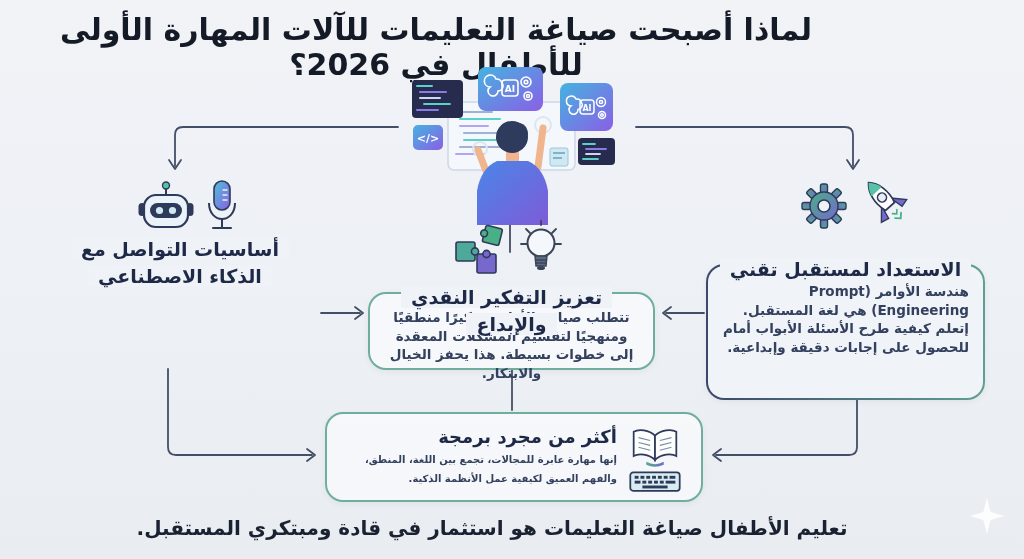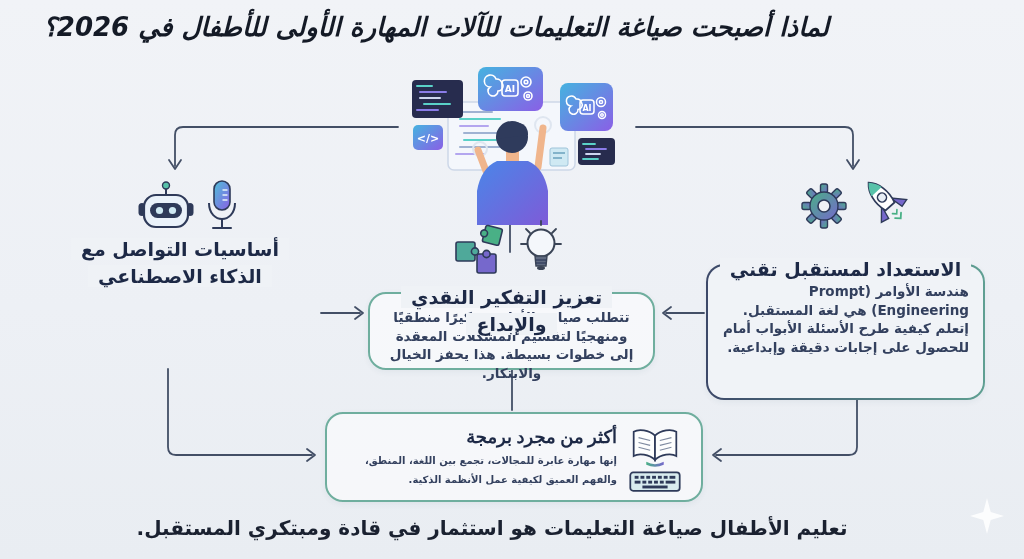--- a/index.html
+++ b/index.html
@@ -1,35 +1,35 @@
 <!DOCTYPE html>
 <html lang="ar"><head>
 <meta charset="utf-8">
 <style>
   html,body{margin:0;padding:0;}
   body{font-family:"DejaVu Sans","Liberation Sans",sans-serif;background:#e8ebf0;}
   #canvas{position:relative;width:1024px;height:559px;overflow:hidden;
     background:linear-gradient(180deg,#f1f3f7 0%,#edf0f5 55%,#e9edf2 100%);direction:rtl;}
   .abs{position:absolute;}
   #main-title{top:12px;left:0;width:872px;text-align:center;
-    font-size:26px;font-weight:bold;color:#141a26;letter-spacing:-0.5px;font-style:italic;}
+    font-size:30px;font-weight:bold;color:#141a26;letter-spacing:-0.5px;}
   #footer-text{top:516px;left:0;width:984px;text-align:center;
     font-size:20px;font-weight:bold;color:#1a2130;}
   .callout{border:2px solid #6fae9e;border-radius:18px;background:rgba(255,255,255,0.55);
     box-shadow:0 2px 6px rgba(40,60,90,0.06);box-sizing:border-box;}
   .legend-title{text-align:center;font-weight:bold;color:#1d2946;font-size:19px;line-height:27px;z-index:5;margin-top:12px;}
   .legend-title span{background:#eff2f6;padding:0 10px;box-decoration-break:clone;-webkit-box-decoration-break:clone;}
   .box-body{font-size:13.5px;line-height:18.5px;font-weight:bold;color:#33405e;padding:14px 14px 8px 14px;}
   .grad-border{background:linear-gradient(90deg,#3c4868 0%,#5f9f92 100%);border-radius:18px;padding:2px;
     box-shadow:0 2px 6px rgba(40,60,90,0.06);box-sizing:border-box;}
   .grad-border .inner{width:100%;height:100%;border-radius:16px;background:#f0f3f7;box-sizing:border-box;}
   .icon-row{display:flex;align-items:flex-end;gap:10px;z-index:4;}
   #bottom-box{display:flex;flex-direction:row;box-sizing:border-box;padding:10px 14px 8px 18px;}
   #bottom-box .txt{flex:1;}
-  #bottom-box .ttl{font-size:18px;font-weight:bold;color:#1d2946;margin:2px 6px 4px 0;text-align:right;font-family:Liberation Serif, serif;}
+  #bottom-box .ttl{font-size:18px;font-weight:bold;color:#1d2946;margin:2px 6px 4px 0;text-align:right;}
   #bottom-box .bdy{font-size:10px;line-height:18.5px;font-weight:bold;color:#33405e;text-align:right;margin-right:6px;}
   #bottom-box .icons{width:64px;display:flex;flex-direction:column;align-items:center;gap:4px;padding-top:2px;}
   .star4{clip-path:polygon(50% 0,61% 39%,100% 50%,61% 61%,50% 100%,39% 61%,0 50%,39% 39%);
     background:#ffffff;opacity:0.85;}
   .ta-center{text-align:center;}
   .ta-right{text-align:right;}
 </style>
 </head>
 <body>
 

